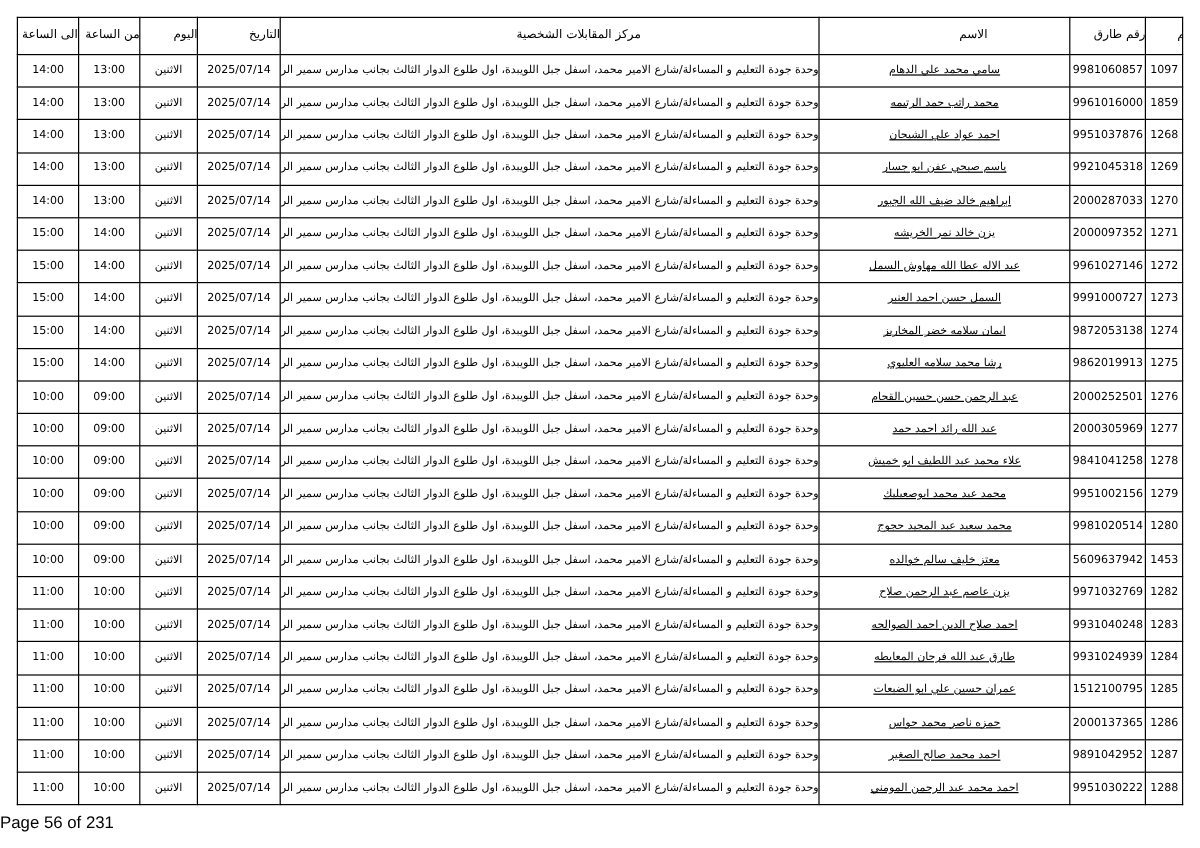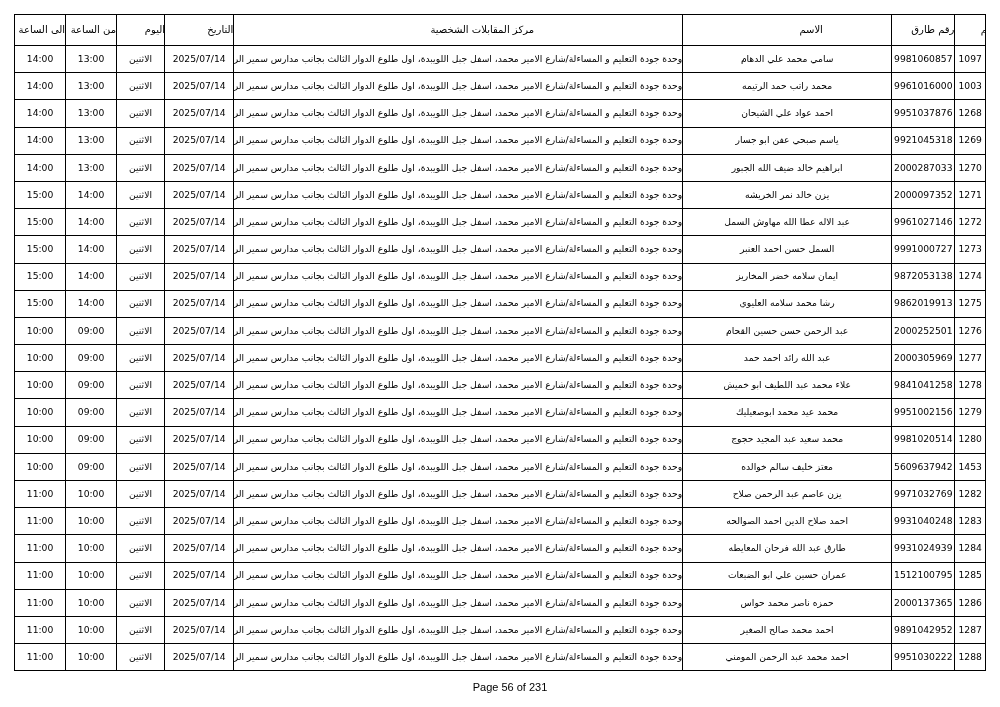--- a/index.html
+++ b/index.html
@@ -57,37 +57,36 @@
   col.c-from     { width: 50px; }
   col.c-to       { width: 50px; }
 
   td.seq, td.nid, td.date, td.day, td.from, td.to {
     font-size: 9.6px;
     font-family: "DejaVu Sans", "Liberation Sans", sans-serif;
   }
   td.name {
     font-size: 9.6px;
     text-align: center;
+    text-decoration: underline;
   }
   td.center {
     font-size: 8.6px;
     text-align: center;
     letter-spacing: -0.1px;
   }
   .footer {
     position: absolute;
     left: 0;
     right: 0;
     bottom: 14px;
-    text-align: center;
-    font-size: 11px;
+    font-size: 14px;
     color: #000000;
     font-family: "Liberation Sans", sans-serif;
     direction: ltr;
-    margin-left: 20px;
   }
 </style>
 </head>
 <body>
 
 <div class="page">
 
   <table class="interview-table">
     <colgroup>
       <col class="c-seq">
@@ -116,21 +115,21 @@
           <td class="seq">1097</td>
           <td class="nid">9981060857</td>
           <td class="name">سامي محمد علي الدهام</td>
           <td class="center">وحدة جودة التعليم و المساءلة/شارع الامير محمد، اسفل جبل اللويبدة، اول طلوع الدوار الثالث بجانب مدارس سمير الرفاعي</td>
           <td class="date">2025/07/14</td>
           <td class="day">الاثنين</td>
           <td class="from">13:00</td>
           <td class="to">14:00</td>
         </tr>
         <tr>
-          <td class="seq">1003</td>
+          <td class="seq">1859</td>
           <td class="nid">9961016000</td>
           <td class="name">محمد راتب حمد الرتيمه</td>
           <td class="center">وحدة جودة التعليم و المساءلة/شارع الامير محمد، اسفل جبل اللويبدة، اول طلوع الدوار الثالث بجانب مدارس سمير الرفاعي</td>
           <td class="date">2025/07/14</td>
           <td class="day">الاثنين</td>
           <td class="from">13:00</td>
           <td class="to">14:00</td>
         </tr>
         <tr>
           <td class="seq">1268</td>

